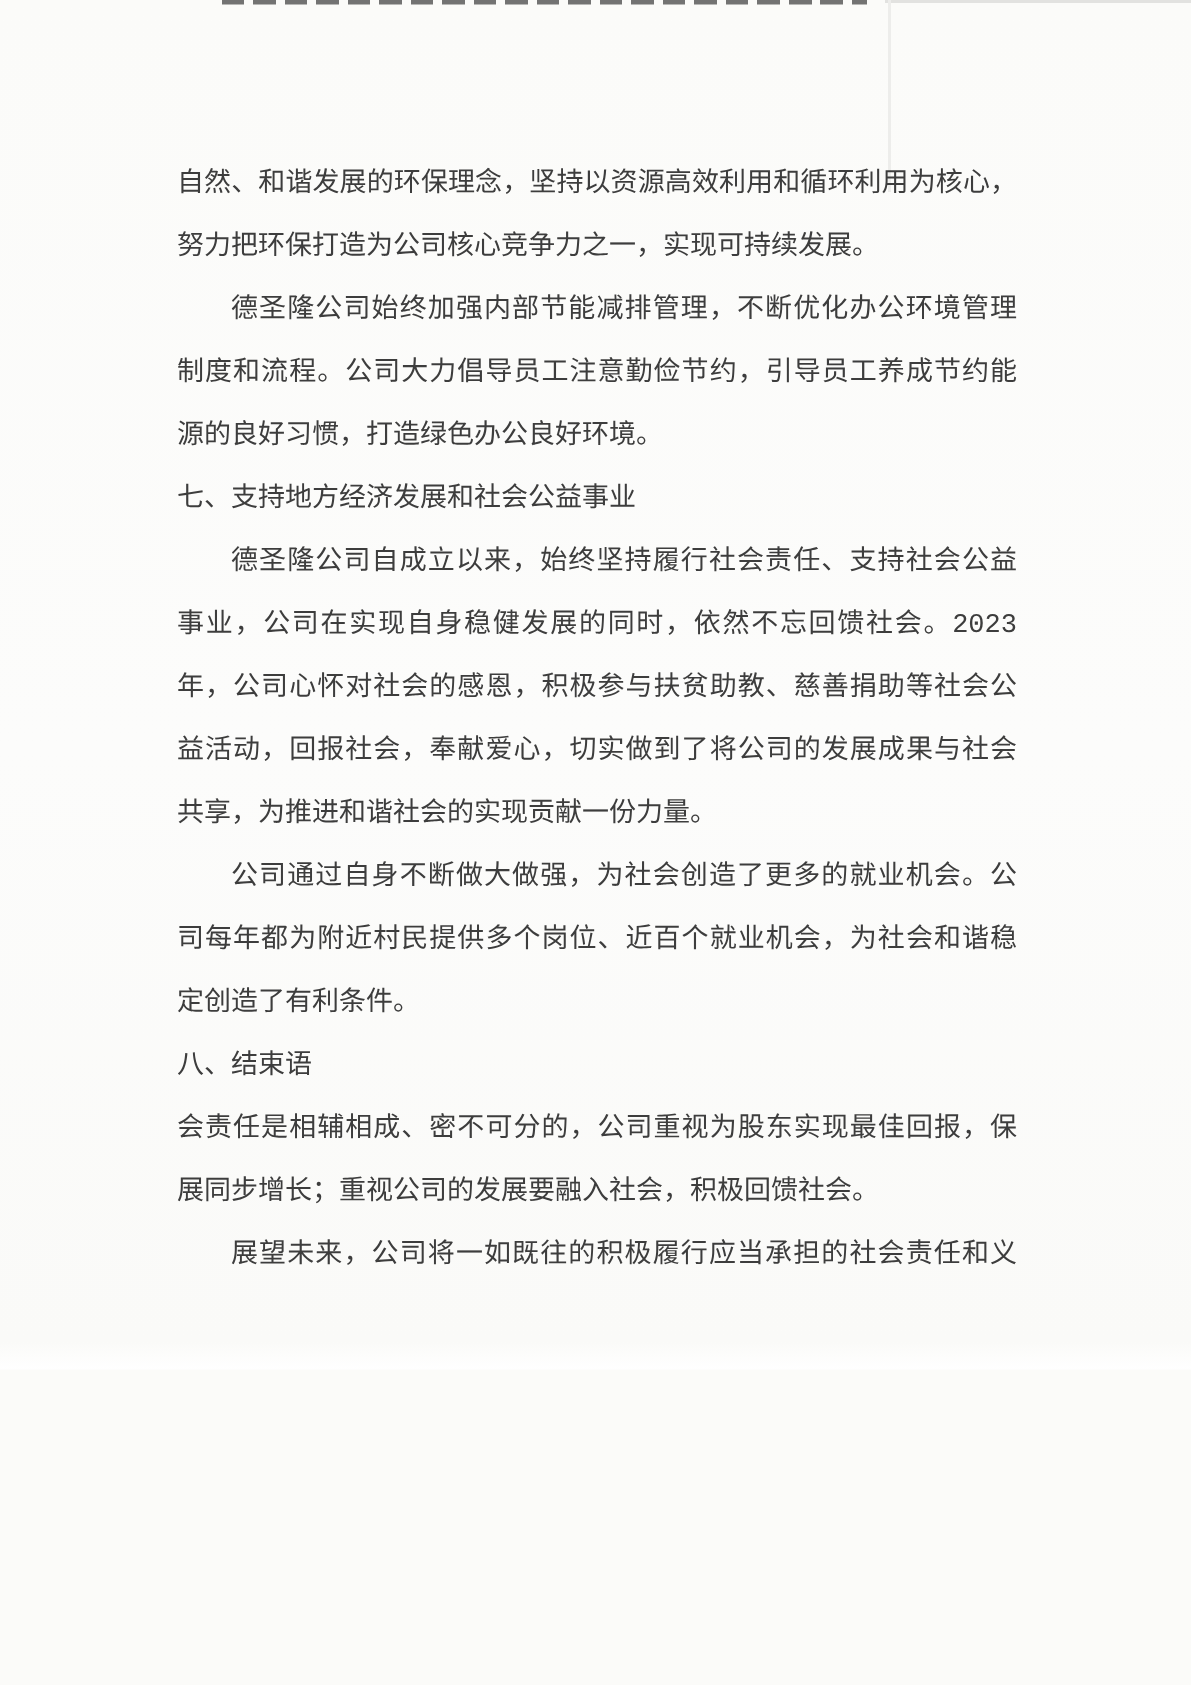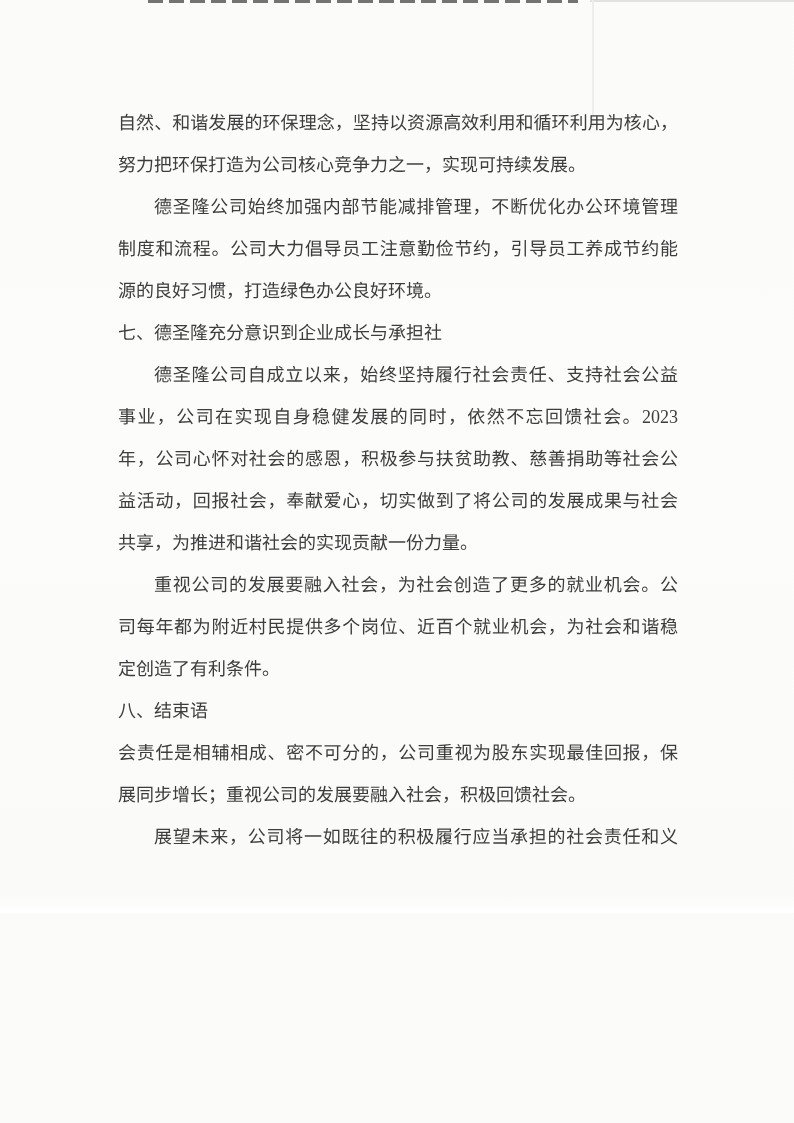--- a/index.html
+++ b/index.html
@@ -6,20 +6,21 @@
   body {
     width: 794px; height: 1123px;
     background: #fbfbf9;
     font-family: "Liberation Serif", "DejaVu Serif", serif;
   }
   .page {
     position: relative;
     width: 794px; height: 913px;
     overflow: hidden;
     background: linear-gradient(180deg, #fbfbf9 0%, #fcfcfb 55%, #fafaf8 98%, #ffffff 100%);
+    font-family: Liberation Mono, monospace;
   }
   .text-block {
     position: absolute;
     left: 118px; top: 102px; width: 560px;
     font-size: 18px;
     line-height: 42px;
     color: #3d3d3d;
     letter-spacing: 0;
   }
   .text-block p { margin: 0; padding: 0; }
@@ -65,27 +66,27 @@
   <div class="scan-seam-bottom"></div>
   <div class="scan-bottom-edge"></div>
 
   <main class="text-block" style="color: rgb(61, 61, 61);">
     <p class="line justify">自然、和谐发展的环保理念，坚持以资源高效利用和循环利用为核心，</p>
     <p class="line">努力把环保打造为公司核心竞争力之一，实现可持续发展。</p>
     <p class="line indent justify">德圣隆公司始终加强内部节能减排管理，不断优化办公环境管理</p>
     <p class="line justify">制度和流程。公司大力倡导员工注意勤俭节约，引导员工养成节约能</p>
     <p class="line">源的良好习惯，打造绿色办公良好环境。</p>
 
-    <p class="line heading">七、德圣隆充分意识到企业成长与承担社</p>
+    <p class="line heading">七、支持地方经济发展和社会公益事业</p>
     <p class="line indent justify">德圣隆公司自成立以来，始终坚持履行社会责任、支持社会公益</p>
     <p class="line justify">事业，公司在实现自身稳健发展的同时，依然不忘回馈社会。2023</p>
     <p class="line justify">年，公司心怀对社会的感恩，积极参与扶贫助教、慈善捐助等社会公</p>
     <p class="line justify">益活动，回报社会，奉献爱心，切实做到了将公司的发展成果与社会</p>
     <p class="line">共享，为推进和谐社会的实现贡献一份力量。</p>
-    <p class="line indent justify">重视公司的发展要融入社会，为社会创造了更多的就业机会。公</p>
+    <p class="line indent justify">公司通过自身不断做大做强，为社会创造了更多的就业机会。公</p>
     <p class="line justify">司每年都为附近村民提供多个岗位、近百个就业机会，为社会和谐稳</p>
     <p class="line">定创造了有利条件。</p>
 
     <p class="line heading">八、结束语</p>
     <p class="line justify">会责任是相辅相成、密不可分的，公司重视为股东实现最佳回报，保</p>
     <p class="line">展同步增长；重视公司的发展要融入社会，积极回馈社会。</p>
     <p class="line indent justify">展望未来，公司将一如既往的积极履行应当承担的社会责任和义</p>
   </main>
 
 </div>

